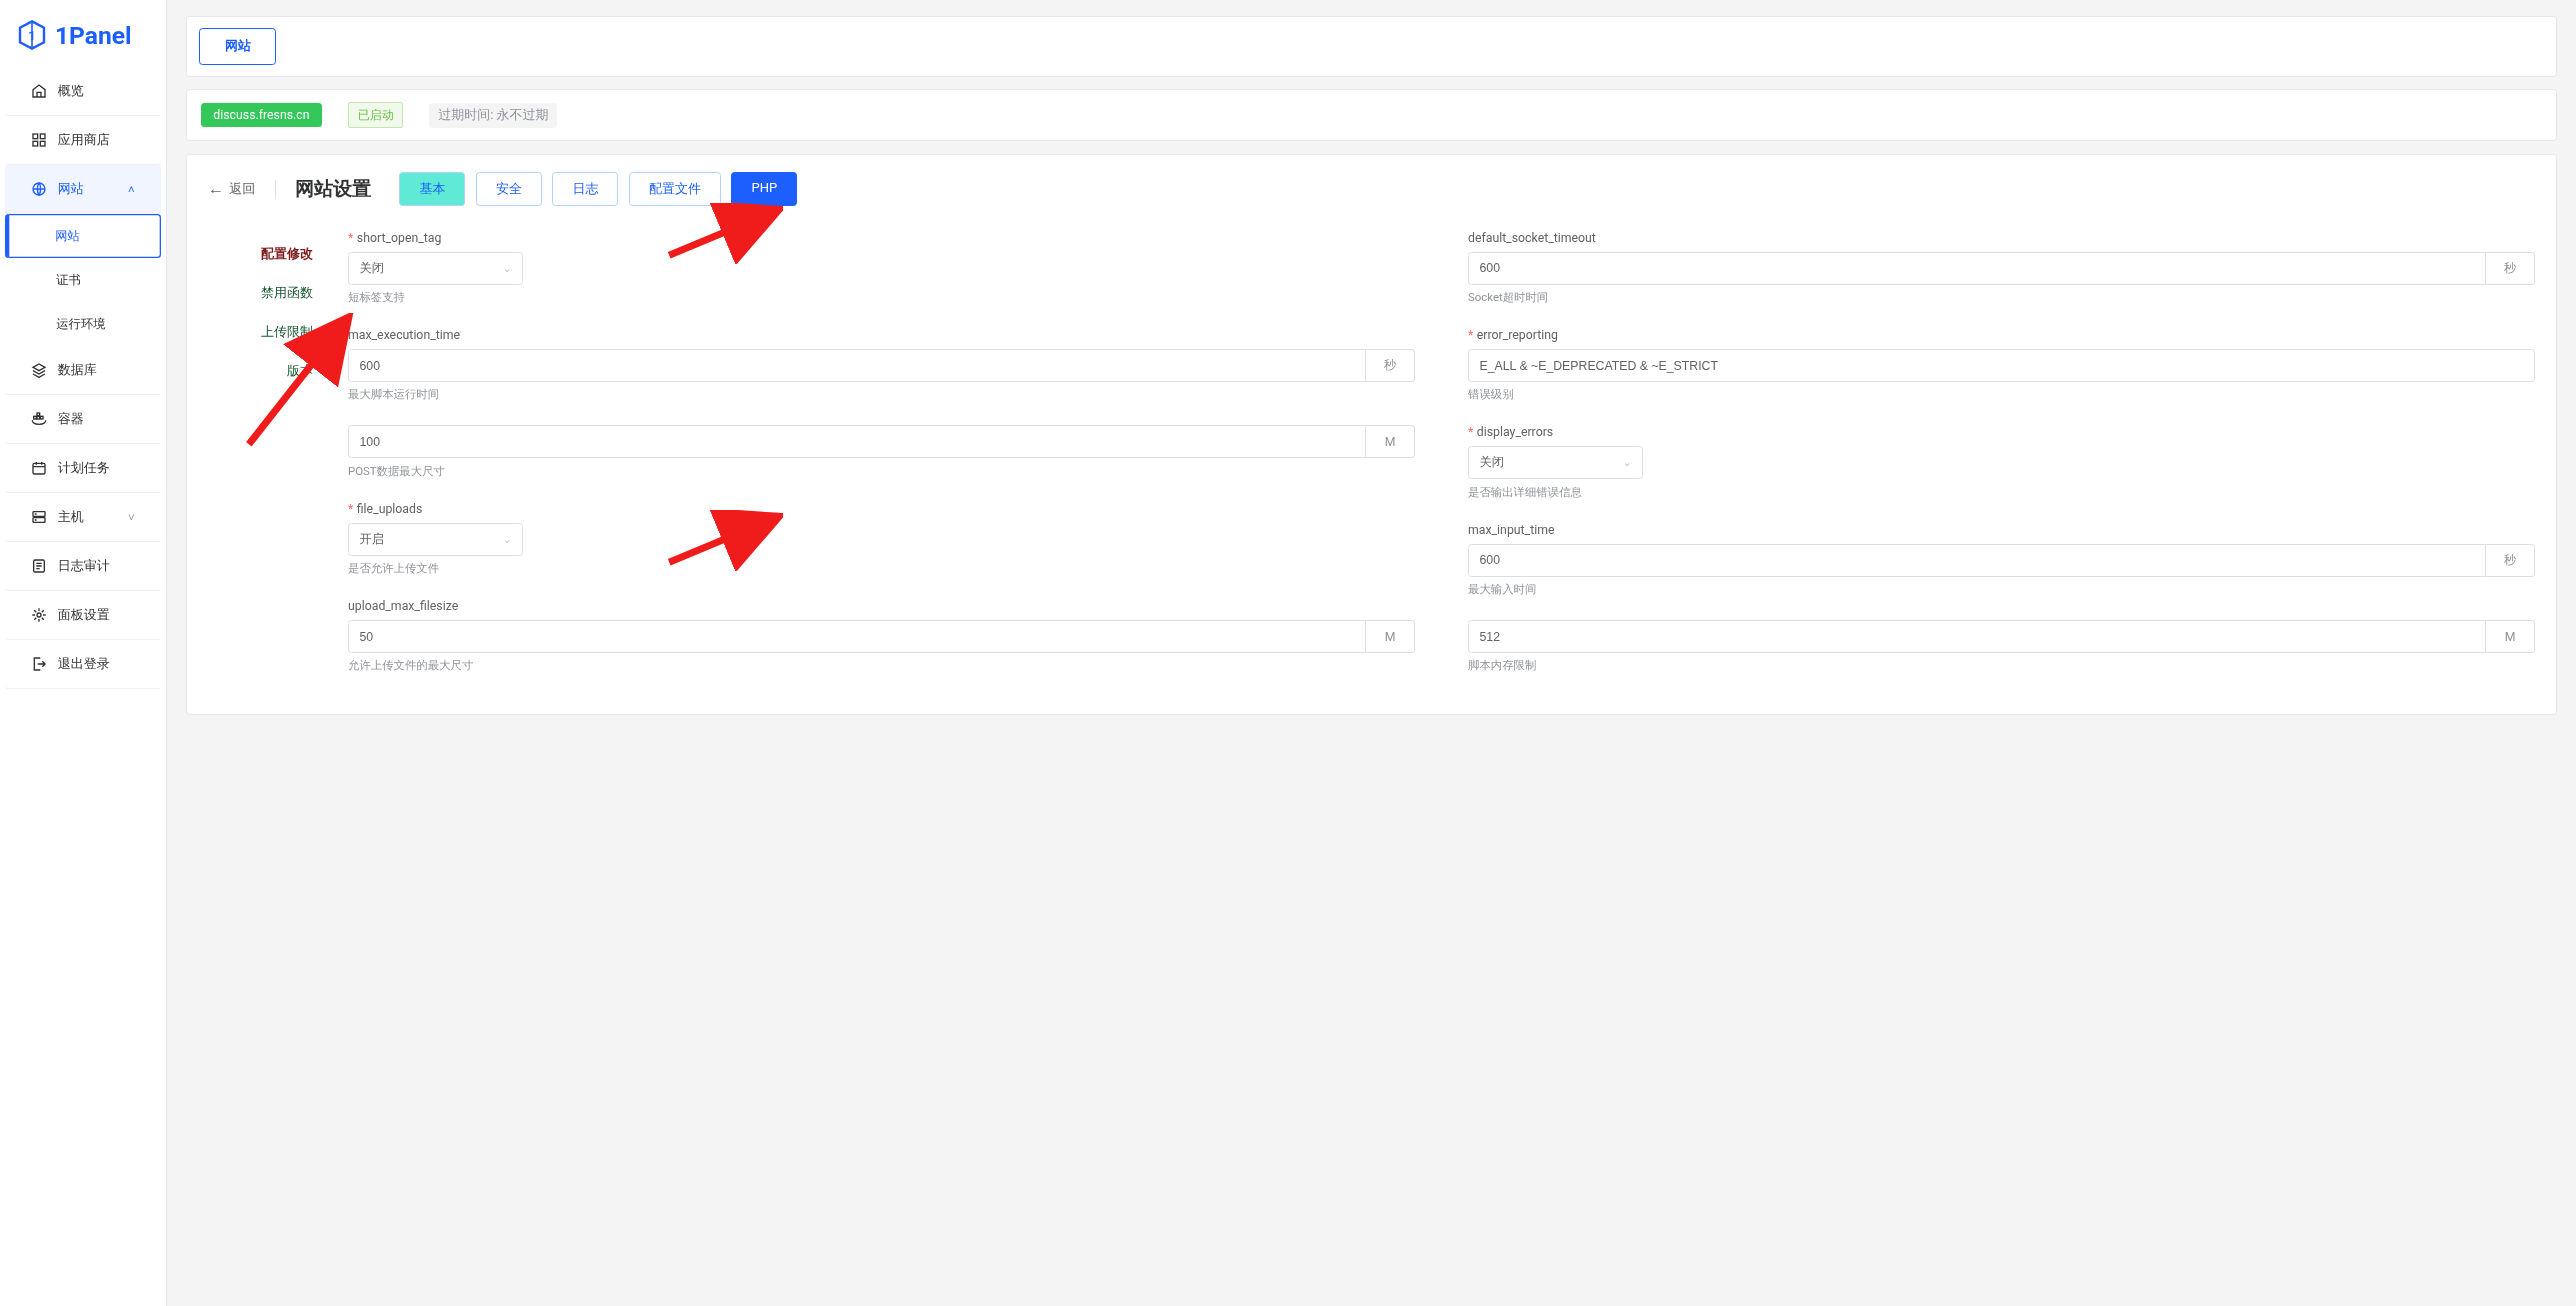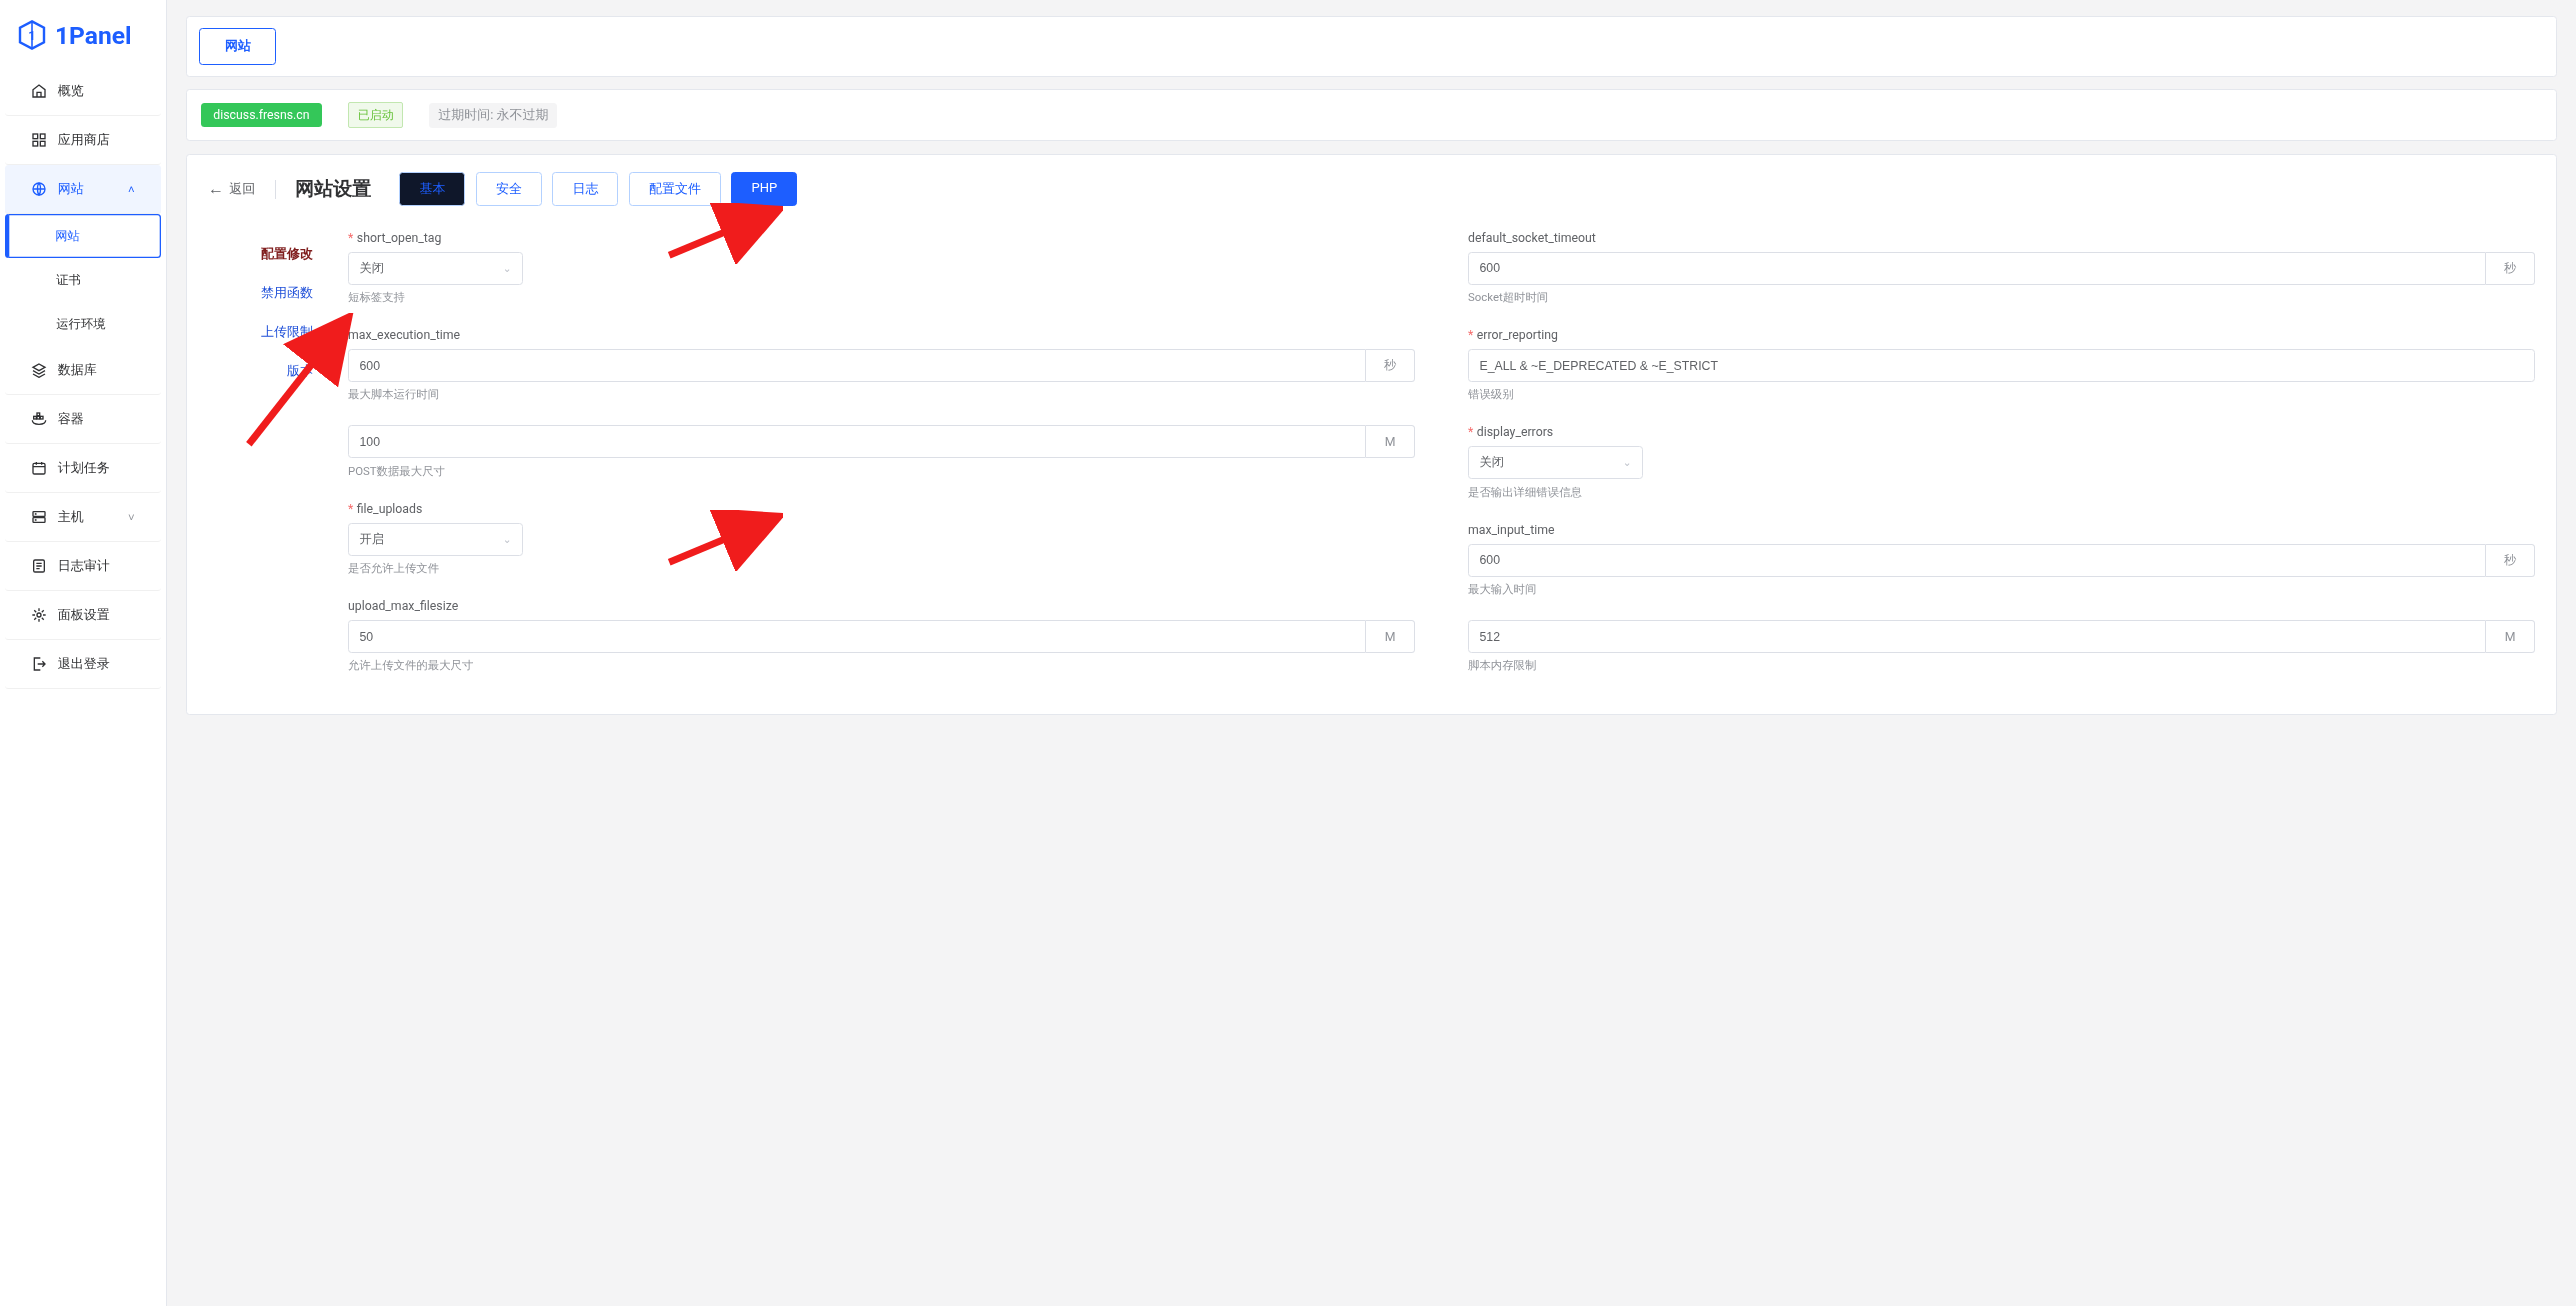--- a/index.html
+++ b/index.html
@@ -27,25 +27,25 @@
 .badge-light{color:#67c23a;border:0.9px solid #c2e7b0;background:#f0f9eb;padding:3.5px 8.8px;border-radius:2px;font-size:12px}
 .badge-gray{color:#909399;background:#f4f4f5;padding:3.5px 8.8px;border-radius:3.5px;font-size:13px}
 .settings-card{background:#fff;border:0.9px solid #e4e7ed;border-radius:3.5px;padding:17.5px 21px}
 .settings-head{display:flex;align-items:center;gap:16px;margin-bottom:24.6px}
 .back-link{display:flex;align-items:center;color:#606266;cursor:pointer;font-size:13px;gap:5.3px}
 .back-link .arrow{font-size:16px;line-height:1}
 .divider-v{width:0.9px;height:19px;background:#dcdfe6;margin:0 3.5px}
 .settings-title{font-size:19px;font-weight:600;margin-right:12.3px}
 .setting-tabs{display:flex;gap:10.5px}
 .setting-tab{padding:7px 19px;border-radius:3.5px;border:0.9px solid #b3d1ff;color:#1d5eff;background:#fff;font-size:13px;cursor:pointer}
-.setting-tab.light{background:#0f172a}
+.setting-tab.light{background:#5eead4}
 .setting-tab.solid{background:#1d5eff;color:#fff;border-color:#1d5eff}
 .settings-body{display:flex;gap:35px}
 .left-menu{width:105px;flex-shrink:0;padding-top:3.5px}
-.left-menu-item{padding:10.5px 0;text-align:right;color:#1d4ed8;font-size:13px;cursor:pointer;font-weight:500}
+.left-menu-item{padding:10.5px 0;text-align:right;color:#14532d;font-size:13px;cursor:pointer;font-weight:500}
 .left-menu-item.active{color:#7f1d1d;font-weight:600}
 .form-cols{flex:1;display:grid;grid-template-columns:1fr 1fr;gap:0 53px}
 .form-field{margin-bottom:23px}
 .form-label{font-size:12.3px;color:#606266;margin-bottom:7px;display:block}
 .form-label .req{color:#f56c6c;margin-right:3.5px}
 .form-hint{font-size:11.4px;color:#909399;margin-top:5.3px}
 .input-group{display:flex}
 .text-input,.select-input{width:100%;height:33px;border:0.9px solid #dcdfe6;border-radius:3.5px;padding:0 10.5px;font-size:12.3px;color:#606266;background:#fff;outline:none}
 .select-input{display:flex;align-items:center;justify-content:space-between;cursor:pointer;max-width:175px}
 .select-caret{color:#c0c4cc;font-size:10.5px}

